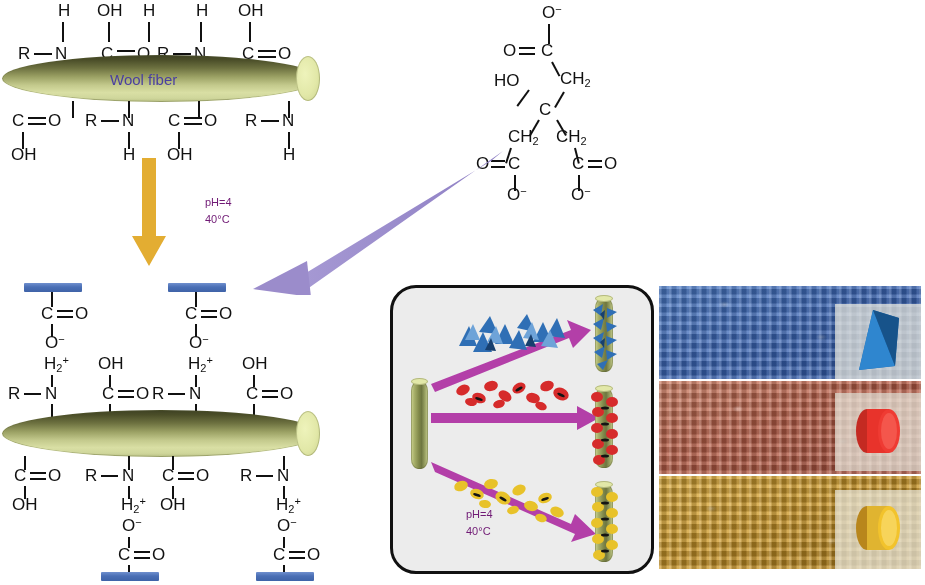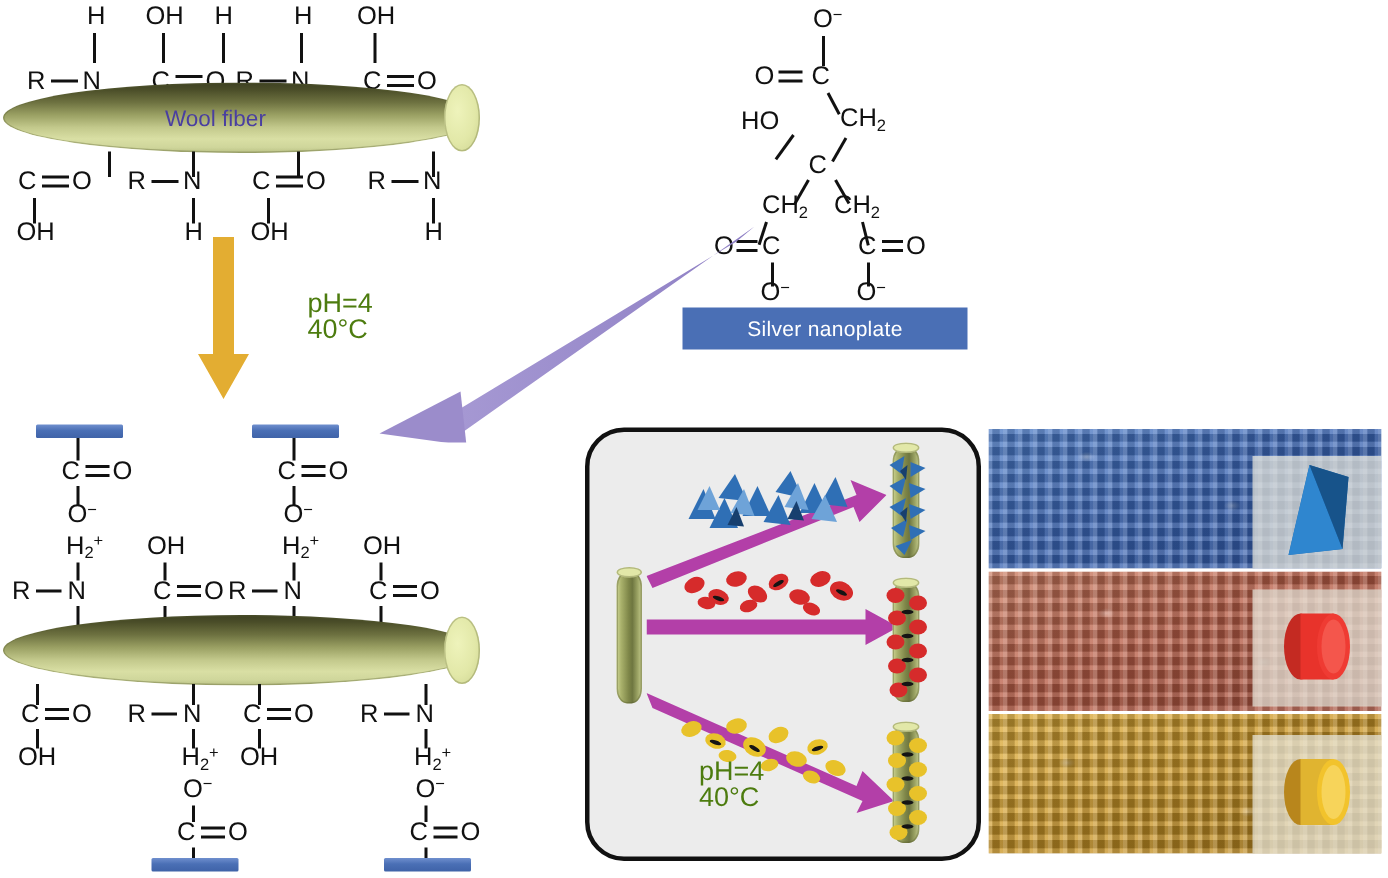--- a/index.html
+++ b/index.html
@@ -37,21 +37,21 @@
 
   
   .yarrow{position:absolute;}
 
   
   .nbox{position:absolute;background:#4a6fb5;
     display:flex;align-items:center;justify-content:center;}
   .nbox span{color:#fff;font-size:14px;letter-spacing:.2px;}
 
   
-  .cond{position:absolute;color:#4d7c0f;font-size:18px;line-height:17px;
+  .cond{position:absolute;color:#701a75;font-size:11px;line-height:17px;
         white-space:nowrap;}
 
   
   .panel{position:absolute;background:#ececec;border:3px solid #111;
          border-radius:26px;overflow:hidden;}
   .panel-inner{position:absolute;inset:0;}
 
   .minifiber{position:absolute;border-radius:7px/10px;
     background:linear-gradient(to right,
       #cdd493 0%, #aab26c 18%, #7e8648 48%, #6e7640 62%, #9aa263 82%, #c6cd8e 100%);
@@ -182,23 +182,20 @@
 
     <div class="vbond" style="left:574px;top:148px;height:16px;transform:rotate(-14deg);transform-origin:top center"></div>
     <div class="atom" style="left:572px;top:155px">C</div>
     <div class="dbond" style="left:588px;top:160px;width:14px"></div>
     <div class="dbond" style="left:588px;top:166px;width:14px"></div>
     <div class="atom" style="left:604px;top:155px">O</div>
     <div class="vbond" style="left:578px;top:175px;height:16px"></div>
     <div class="atom" style="left:571px;top:186px"><span>O</span><span class="sup">−</span></div>
   </div>
 
-  <div class="nbox" style="left:455px;top:205px;width:190px;height:28px">
-    <span>Silver nanoplate</span>
-  </div>
 
   <svg style="position:absolute;left:245px;top:145px" width="265" height="150" viewBox="0 0 265 150">
     <defs>
       <linearGradient id="pg" x1="0" y1="0" x2="1" y2="0">
         <stop offset="0" stop-color="#a79ad4"></stop>
           <stop offset="1" stop-color="#8e7fc4"></stop>
       </linearGradient>
     </defs>
     <path d="M258 6 L246 16 L46 137 L58 147 Z" fill="url(#pg)"></path>
     <path d="M8 144 L62 116 L66 152 Z" fill="#9b8ccb"></path>

